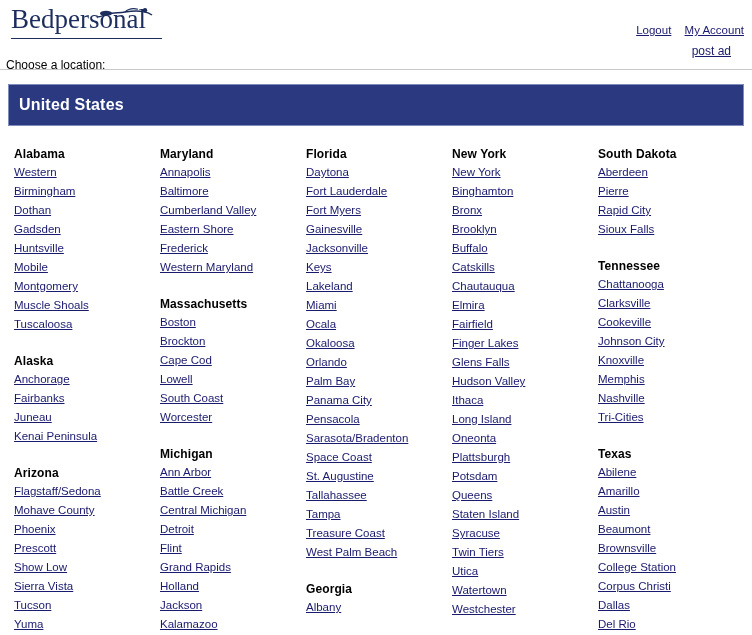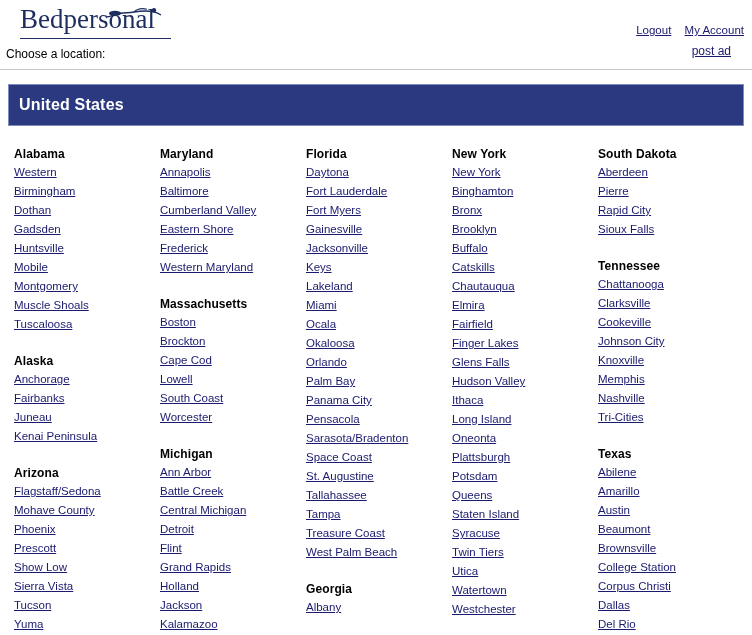--- a/index.html
+++ b/index.html
@@ -9,21 +9,21 @@
     background: #ffffff;
     font-family: "Liberation Sans", sans-serif;
     overflow: hidden;
   }
   a { text-decoration: underline; }
 
   
   .topbar {
     position: relative;
     height: 42px;
-    padding: 4px 8px 0 16px;
+    padding: 4px 8px 0 7px;
   }
   .brand {
     font-family: "Liberation Serif", serif;
     font-size: 27px;
     color: #1d2d5e;
     letter-spacing: 0px;
     line-height: 30px;
     padding-left: 4px;
     display: inline-block;
     position: relative;
@@ -59,21 +59,21 @@
     position: relative;
     height: 28px;
     border-bottom: 1px solid #c8c8c8;
     padding: 0 8px;
   }
   .chooserow .label {
     font-size: 12px;
     color: #000;
     position: absolute;
     left: 6px;
-    top: 5px;
+    top: 16px;
   }
   .postad {
     position: absolute;
     right: 21px;
     top: 2px;
     font-size: 12px;
     color: #1a1a6e;
     font-weight: normal;
   }
 

